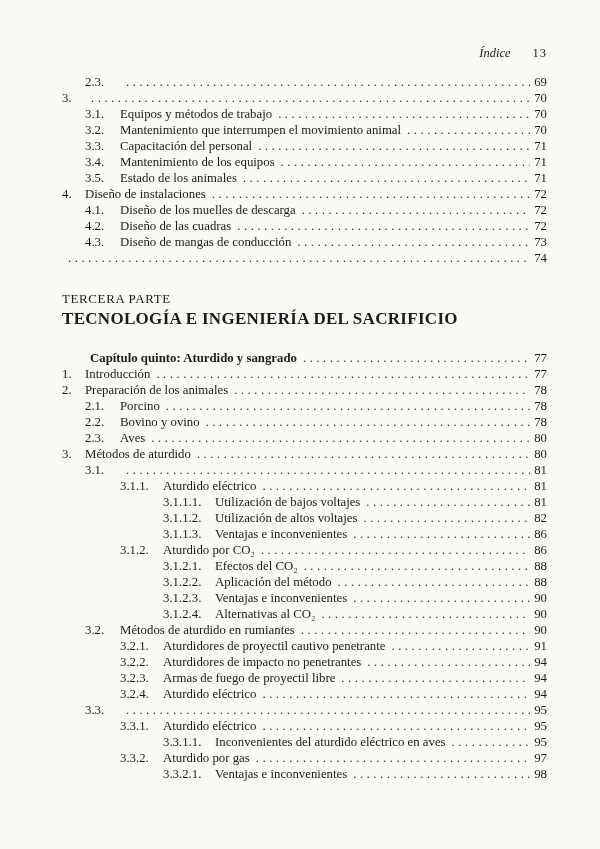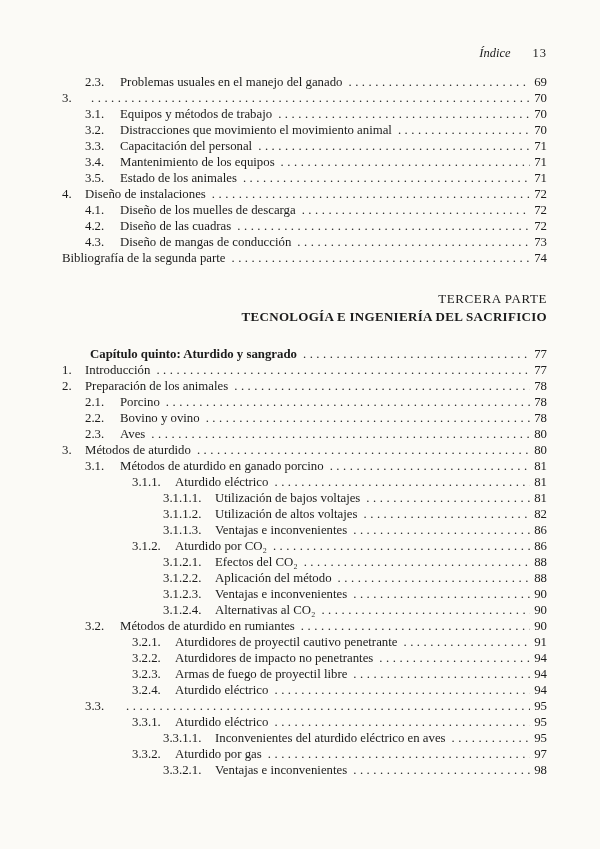--- a/index.html
+++ b/index.html
@@ -51,70 +51,69 @@
     min-width: 17px;
     text-align: right;
   }
 
   .level-0 { padding-left: 0; }
   .level-1 { padding-left: 23px; }
   .level-2 { padding-left: 58px; }
   .level-3 { padding-left: 101px; }
   .level-0 .num { width: 23px; }
   .level-1 .num { width: 35px; }
-  .level-2 .num { width: 43px; margin-left: 12px; }
+  .level-2 .num { width: 43px; }
   .level-3 .num { width: 52px; }
   .bold .label, .bold .num { font-weight: bold; margin-left: 28px; }
 
   .part-heading {
-    text-align: right;
+    text-align: left;
     margin: 25px 0 21px 0;
   }
   .part-line1 {
     font-size: 13px;
     letter-spacing: 0.6px;
   }
   .part-line2 {
-    font-size: 13px;
+    font-size: 17px;
     font-weight: bold;
     letter-spacing: 0.3px;
     margin-top: 2px;
   }
 </style>
 </head>
 <body>
 
 <div class="page">
 
   <div class="header">
     <span class="header-title">Índice</span>
     <span class="header-page">13</span>
   </div>
 
   <div class="toc-section" id="toc-section-1">
       <div class="entry level-1">
         <span class="num">2.3.</span>
-        <span class="label">Problemas usuales en el manejo del ganado</span>
         <span class="dots">........................................................................................................................</span>
         <span class="pagenum">69</span>
       </div>
       <div class="entry level-0">
         <span class="num">3.</span>
         <span class="dots">........................................................................................................................</span>
         <span class="pagenum">70</span>
       </div>
       <div class="entry level-1">
         <span class="num">3.1.</span>
         <span class="label">Equipos y métodos de trabajo</span>
         <span class="dots">........................................................................................................................</span>
         <span class="pagenum">70</span>
       </div>
       <div class="entry level-1">
         <span class="num">3.2.</span>
-        <span class="label">Distracciones que movimiento el movimiento animal</span>
+        <span class="label">Mantenimiento que interrumpen el movimiento animal</span>
         <span class="dots">........................................................................................................................</span>
         <span class="pagenum">70</span>
       </div>
       <div class="entry level-1">
         <span class="num">3.3.</span>
         <span class="label">Capacitación del personal</span>
         <span class="dots">........................................................................................................................</span>
         <span class="pagenum">71</span>
       </div>
       <div class="entry level-1">
@@ -147,21 +146,20 @@
         <span class="dots">........................................................................................................................</span>
         <span class="pagenum">72</span>
       </div>
       <div class="entry level-1">
         <span class="num">4.3.</span>
         <span class="label">Diseño de mangas de conducción</span>
         <span class="dots">........................................................................................................................</span>
         <span class="pagenum">73</span>
       </div>
       <div class="entry level-0">
-        <span class="label">Bibliografía de la segunda parte</span>
         <span class="dots">........................................................................................................................</span>
         <span class="pagenum">74</span>
       </div>
     </div>
 
   <div class="part-heading">
     <div class="part-line1">TERCERA PARTE</div>
     <div class="part-line2">TECNOLOGÍA E INGENIERÍA DEL SACRIFICIO</div>
   </div>
 
@@ -202,21 +200,20 @@
         <span class="pagenum">80</span>
       </div>
       <div class="entry level-0">
         <span class="num">3.</span>
         <span class="label">Métodos de aturdido</span>
         <span class="dots">........................................................................................................................</span>
         <span class="pagenum">80</span>
       </div>
       <div class="entry level-1">
         <span class="num">3.1.</span>
-        <span class="label">Métodos de aturdido en ganado porcino</span>
         <span class="dots">........................................................................................................................</span>
         <span class="pagenum">81</span>
       </div>
       <div class="entry level-2">
         <span class="num">3.1.1.</span>
         <span class="label">Aturdido eléctrico</span>
         <span class="dots">........................................................................................................................</span>
         <span class="pagenum">81</span>
       </div>
       <div class="entry level-3">

